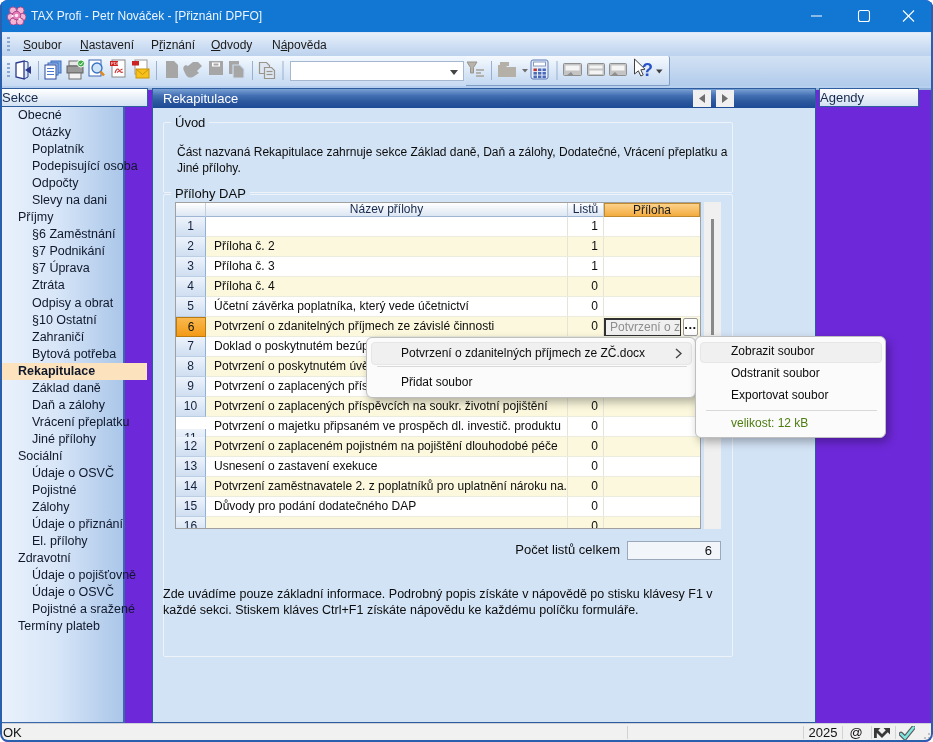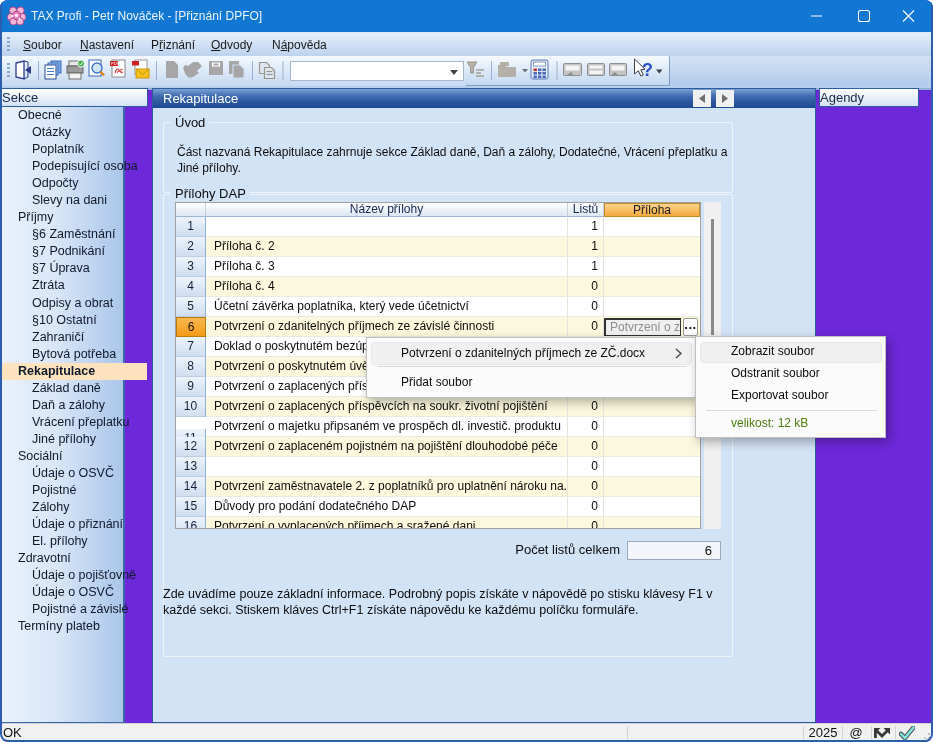--- a/index.html
+++ b/index.html
@@ -59,21 +59,21 @@
 .rightp{position:absolute;left:819px;top:88px;width:112px;height:635px;border:1px solid #3a68ab;border-top:none;background:linear-gradient(90deg,#e4eefb 0%,#c0d5f0 40%,#74a2da 100%)}
 .rhead{left:819px;width:100px}
 .agicon{position:absolute;left:39px;width:36px;height:37px;background:#1d4c9f;border-radius:7px}
 .aglab{position:absolute;left:0;width:112px;text-align:center;font-size:12.5px}
 
 .status{position:absolute;left:0;top:723px;width:933px;height:17px;background:#f1f1f1;border-top:1px solid #cdd2d9;font-size:13px;color:#111}
 .ssep{position:absolute;top:2px;width:1px;height:13px;background:#d2d2d2}
 
 .wborder{position:absolute;left:0;top:0;width:933px;height:742px;border:2px solid #2a5fad;border-top:none;border-radius:0 0 8px 8px;pointer-events:none}
 
-.menu{position:absolute;background:#fbfbfb;border:1px solid #bfbfbf;border-radius:0;box-shadow:3px 4px 10px rgba(0,0,0,.3)}
+.menu{position:absolute;background:#fbfbfb;border:1px solid #bfbfbf;border-radius:6px;box-shadow:3px 4px 10px rgba(0,0,0,.3)}
 .mitem{position:absolute;font-size:12px;color:#0c0c0c;white-space:nowrap}
 .mhover{position:absolute;background:#f0f0f0;border:1px solid #e6e6e6;border-radius:4px}
 .msep{position:absolute;height:1px;background:#d9d9d9}
 .mgray{color:#4d7c0f}
 </style></head>
 <body>
 <div class="win">
 
   <div class="titlebar">
     <svg class="abs" style="left:7px;top:6px" width="19" height="19" viewBox="0 0 19 19">
@@ -260,21 +260,21 @@
       <div class="ti">Jiné přílohy</div>
       <div class="ti tg">Sociální</div>
       <div class="ti">Údaje o OSVČ</div>
       <div class="ti">Pojistné</div>
       <div class="ti">Zálohy</div>
       <div class="ti">Údaje o přiznání</div>
       <div class="ti">El. přílohy</div>
       <div class="ti tg">Zdravotní</div>
       <div class="ti">Údaje o pojišťovně</div>
       <div class="ti">Údaje o OSVČ</div>
-      <div class="ti">Pojistné a závislé</div>
+      <div class="ti">Pojistné a sražené</div>
       <div class="ti tg">Termíny plateb</div>
     </div>
   </div>
   <div class="phead lhead">Sekce</div>
 
   <div class="centerp">
     <div class="chead">Rekapitulace</div>
     <div class="navbtn" style="left:540px">
         <svg width="8" height="9" viewBox="0 0 8 9">
           <path d="M7 0 L7 9 L1 4.5 Z" fill="#6e6e6e"></path>
@@ -376,41 +376,41 @@
         </div>
         <div class="gn" style="top:234px">12</div>
         <div class="gr cream" style="top:234px">
           <div class="nm">Potvrzení o zaplaceném pojistném na pojištění dlouhodobé péče</div>
           <div class="ls">0</div>
           <div class="vline" style="left:361px"></div>
           <div class="vline" style="left:397px"></div>
         </div>
         <div class="gn" style="top:254px">13</div>
         <div class="gr " style="top:254px">
+          <div class="nm">Usnesení o zastavení exekuce</div>
           <div class="ls">0</div>
           <div class="vline" style="left:361px"></div>
           <div class="vline" style="left:397px"></div>
         </div>
         <div class="gn" style="top:274px">14</div>
         <div class="gr cream" style="top:274px">
           <div class="nm">Potvrzení zaměstnavatele 2. z poplatníků pro uplatnění nároku na..</div>
           <div class="ls">0</div>
           <div class="vline" style="left:361px"></div>
           <div class="vline" style="left:397px"></div>
         </div>
         <div class="gn" style="top:294px">15</div>
         <div class="gr " style="top:294px">
           <div class="nm">Důvody pro podání dodatečného DAP</div>
           <div class="ls">0</div>
           <div class="vline" style="left:361px"></div>
           <div class="vline" style="left:397px"></div>
         </div>
         <div class="gn" style="top:314px">16</div>
         <div class="gr cream" style="top:314px">
-          <div class="nm">Potvrzení o vyplacených příjmech a sražené dani</div>
           <div class="ls">0</div>
           <div class="vline" style="left:361px"></div>
           <div class="vline" style="left:397px"></div>
         </div>
     </div>
     <div class="sbar">
         <div class="sthumb"></div>
       </div>
     <div class="edit6">Potvrzení o z</div>
     <div class="btn6">...</div>

